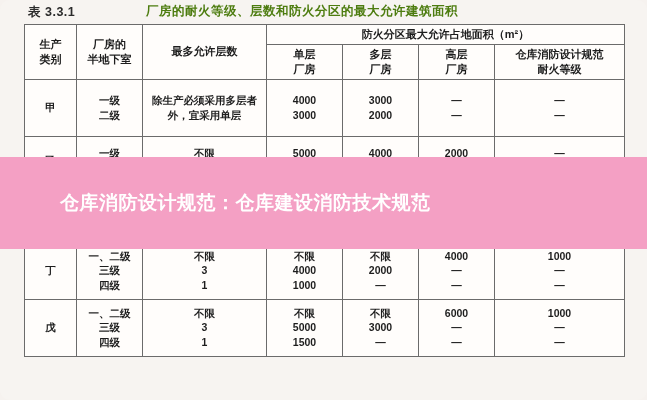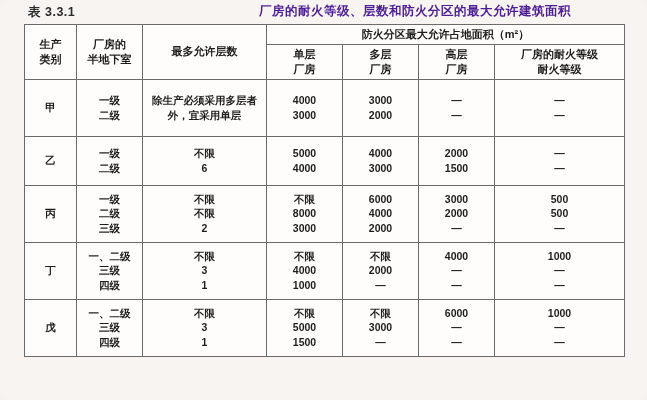--- a/index.html
+++ b/index.html
@@ -38,24 +38,24 @@
     font-size: 12.5px;
     font-weight: bold;
     color: #2b2b2b;
     letter-spacing: 0.5px;
   }
   .tbl-title {
     position: absolute;
     left: 146px;
     top: 3px;
     width: 425px;
-    text-align: right;
+    text-align: left;
     font-size: 12.5px;
     font-weight: bold;
-    color: #4c1d95;
+    color: #4d7c0f;
     letter-spacing: 0.5px;
   }
 
   table.fire {
     position: absolute;
     left: 24px;
     top: 24px;
     width: 600px;
     border-collapse: collapse;
     table-layout: fixed;
@@ -154,21 +154,21 @@
             </th>
             <th class="cellstack">
               <span>多层</span>
               <span>厂房</span>
             </th>
             <th class="cellstack">
               <span>高层</span>
               <span>厂房</span>
             </th>
             <th class="cellstack">
-              <span>厂房的耐火等级</span>
+              <span>仓库消防设计规范</span>
               <span>耐火等级</span>
             </th>
           </tr>
         </thead>
         <tbody>
           <tr class="r-tall">
             <td>甲</td>
             <td class="cellstack">
               <span>一级</span>
               <span>二级</span>
@@ -323,14 +323,17 @@
               <span>—</span>
               <span>—</span>
             </td>
           </tr>
         </tbody>
       </table>
 
     </div>
   </div>
 
+  <div class="banner">
+    <div class="banner-text">仓库消防设计规范：仓库建设消防技术规范</div>
+  </div>
 
 </div>
 
 </body></html>

